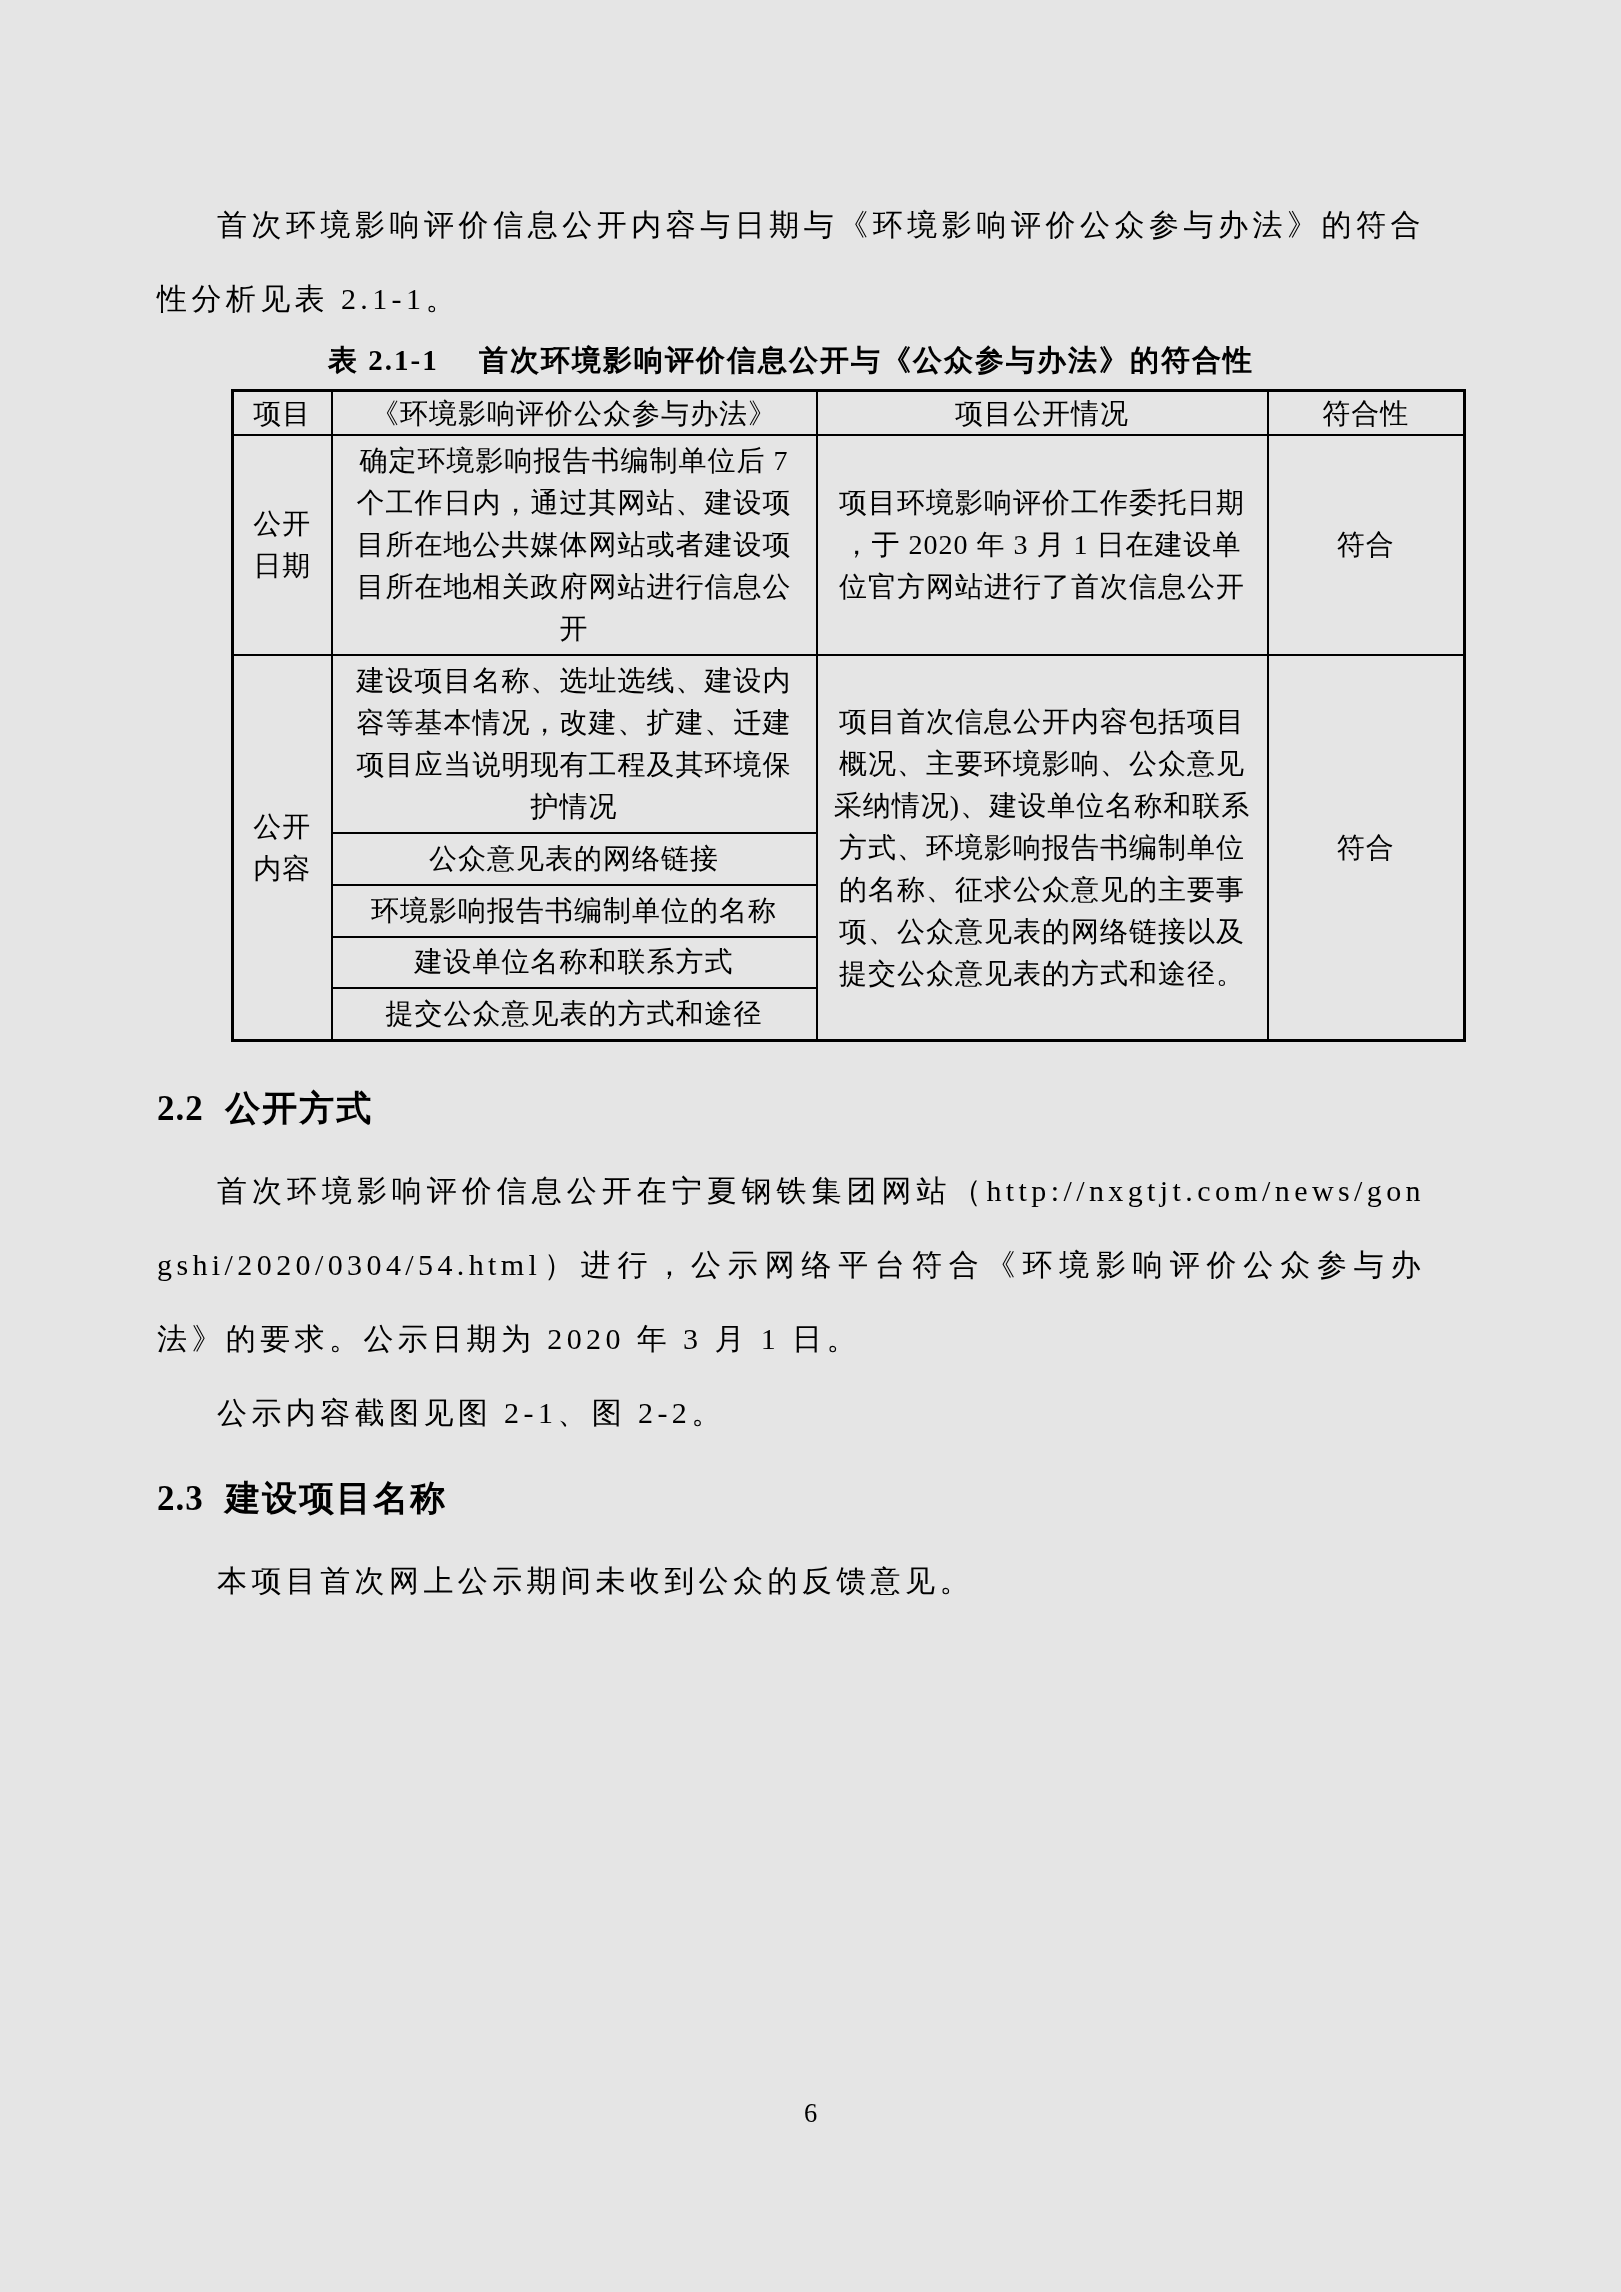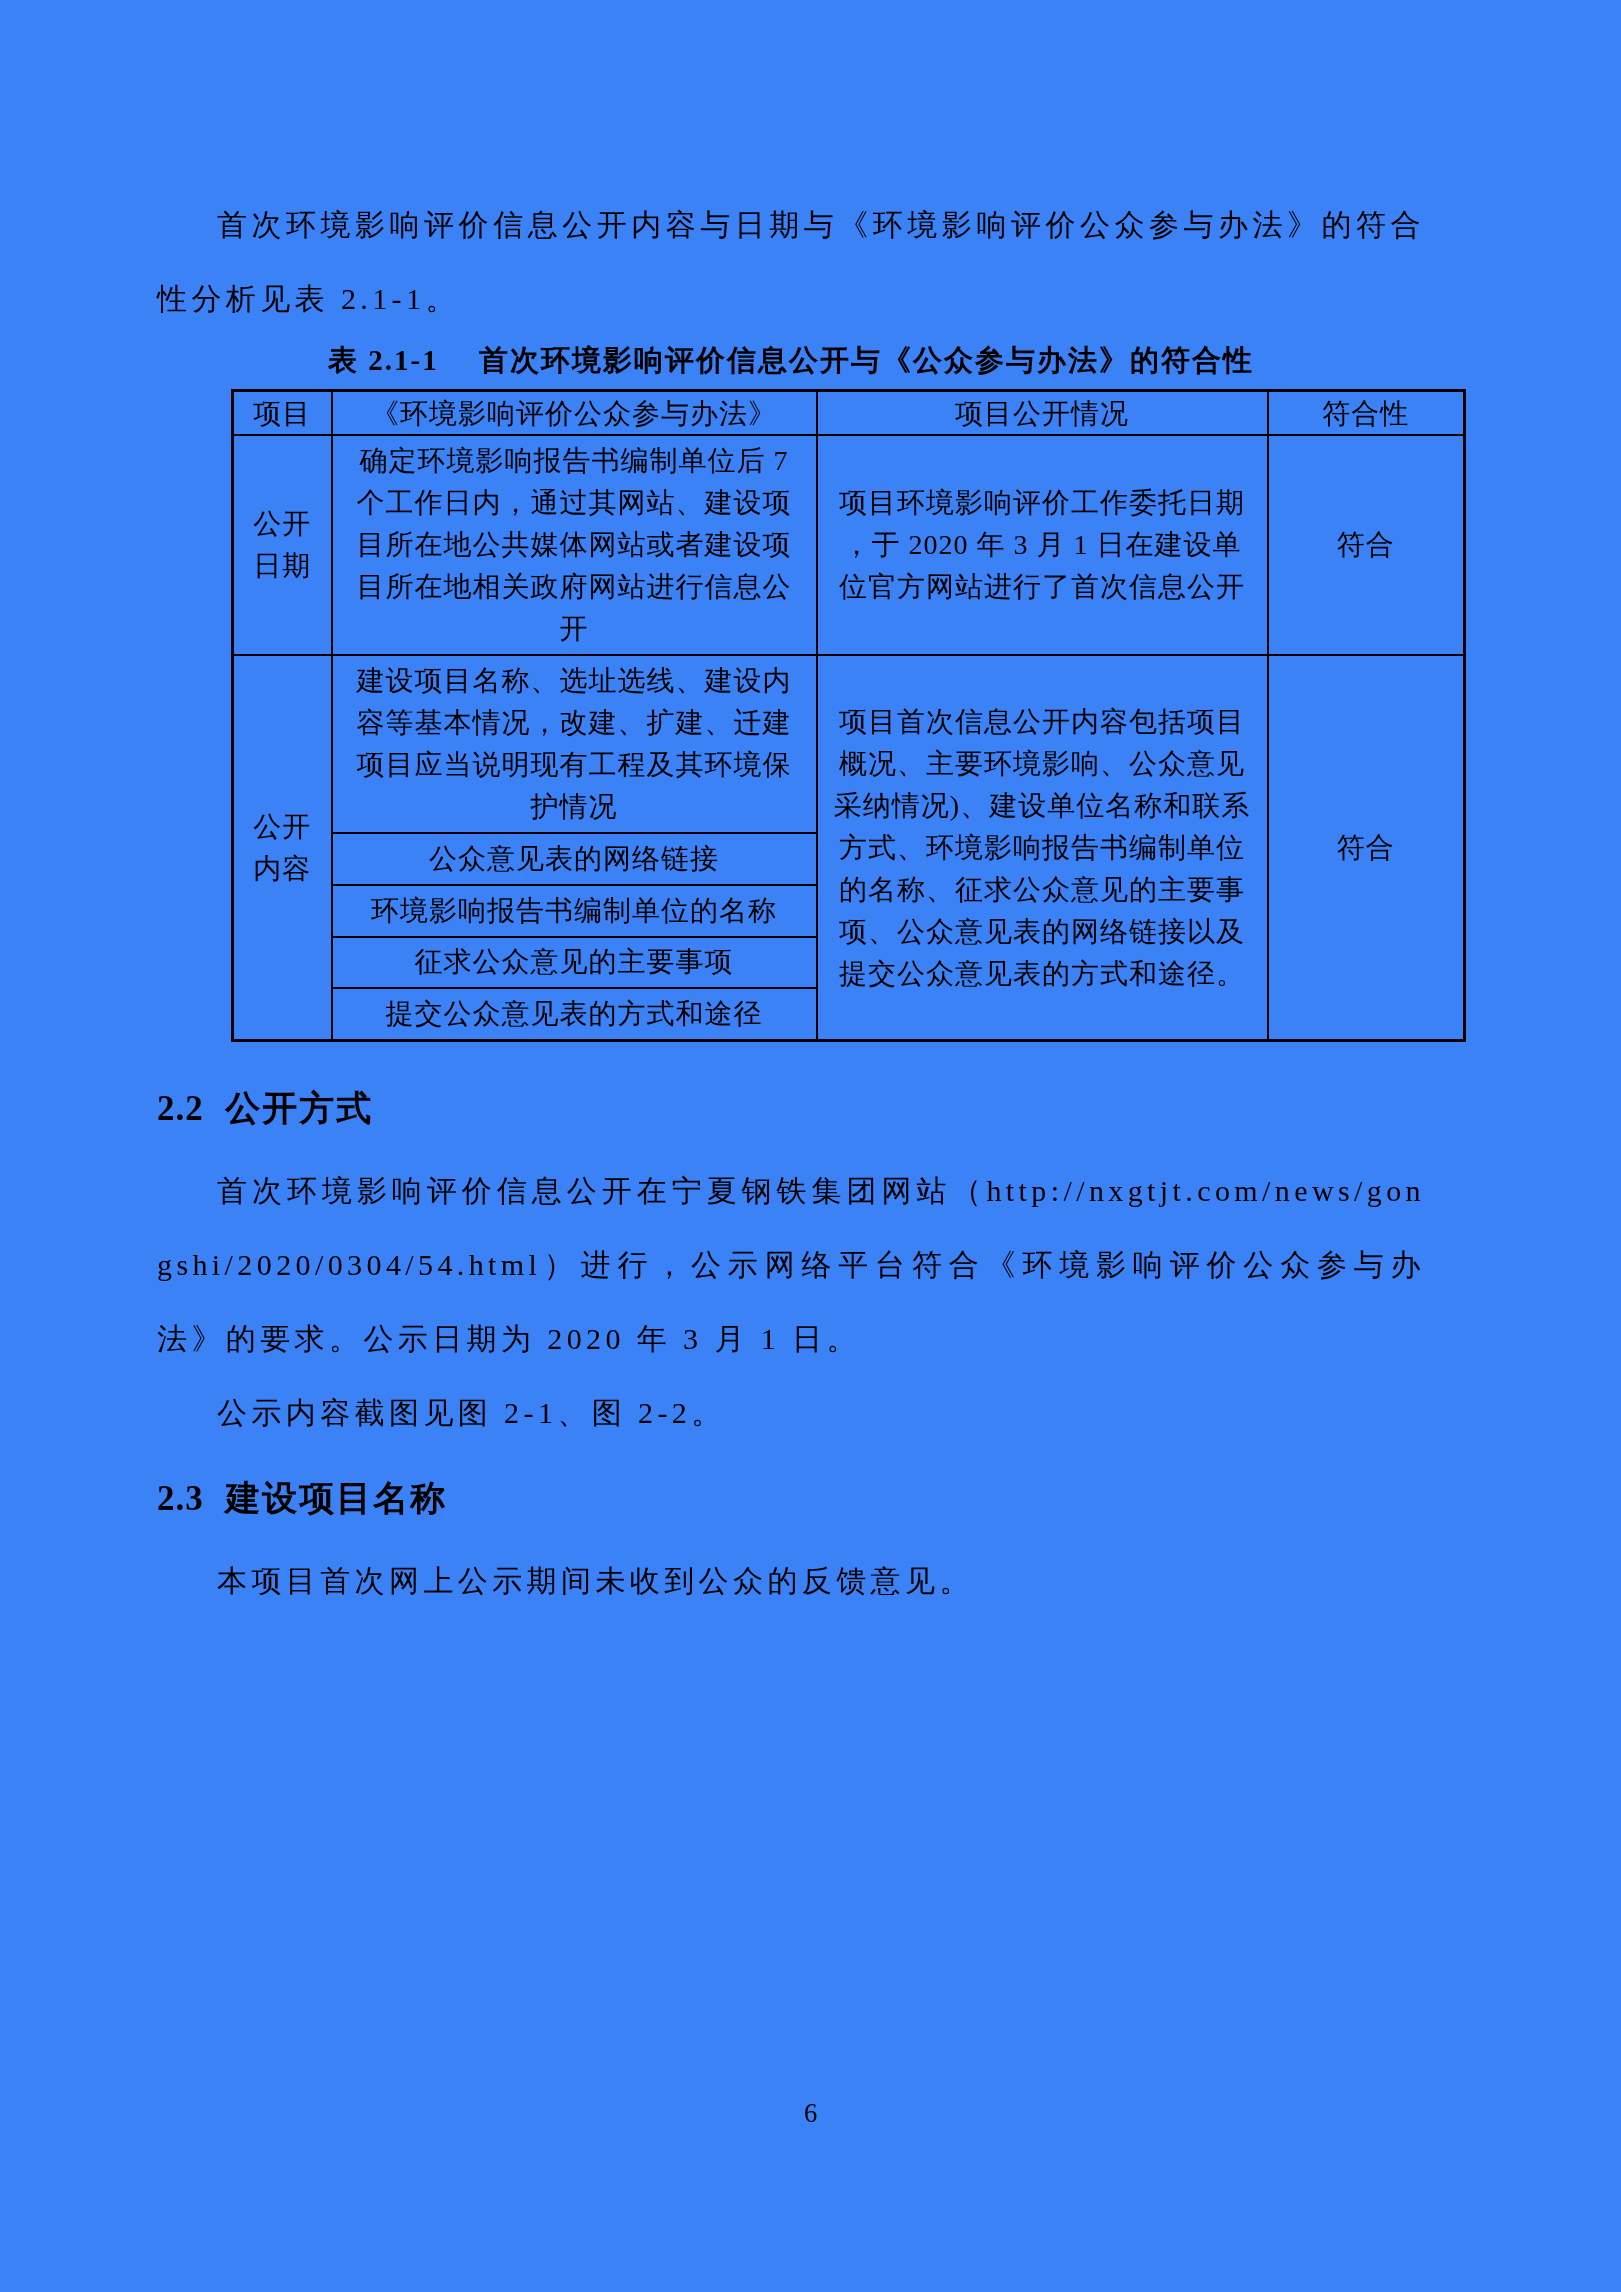--- a/index.html
+++ b/index.html
@@ -4,21 +4,21 @@
 <style>
   html, body {
     margin: 0;
     padding: 0;
     background: #ffffff;
   }
   .page {
     position: relative;
     width: 1621px;
     height: 2293px;
-    background: #3b82f6;
+    background: #e5e5e5;
     color: #000000;
     box-sizing: border-box;
     padding: 188px 196px 0 157px;
     font-family: "Liberation Serif", "DejaVu Serif", serif;
     overflow: hidden;
   }
   .body-text {
     font-size: 30px;
     line-height: 74px;
     letter-spacing: 4.4px;
@@ -129,21 +129,21 @@
         <td class="cell-justify" rowspan="5">项目首次信息公开内容包括项目概况、主要环境影响、公众意见采纳情况)、建设单位名称和联系方式、环境影响报告书编制单位的名称、征求公众意见的主要事项、公众意见表的网络链接以及提交公众意见表的方式和途径。</td>
         <td rowspan="5">符合</td>
       </tr>
       <tr>
         <td>公众意见表的网络链接</td>
       </tr>
       <tr>
         <td>环境影响报告书编制单位的名称</td>
       </tr>
       <tr>
-        <td>征求公众意见的主要事项</td>
+        <td>建设单位名称和联系方式</td>
       </tr>
       <tr>
         <td>提交公众意见表的方式和途径</td>
       </tr>
     </tbody>
   </table>
 
   <div class="spacer-small"></div>
 
 

